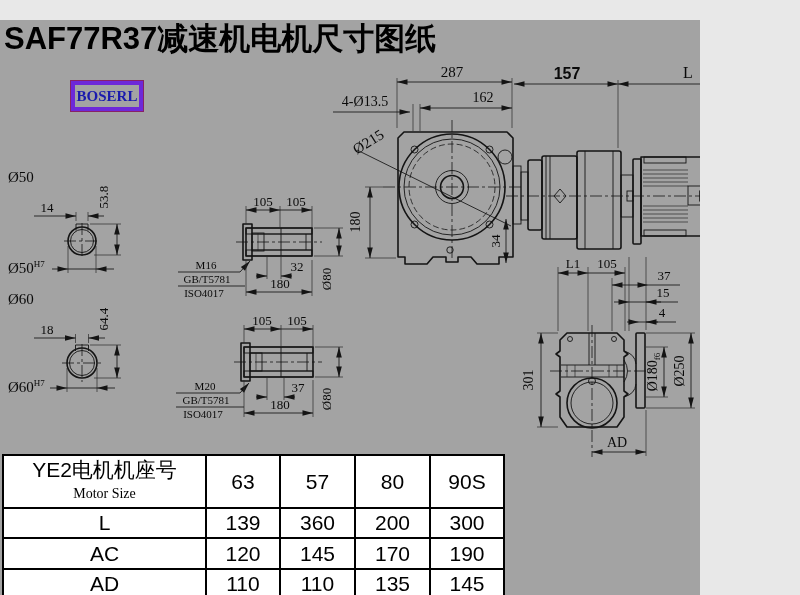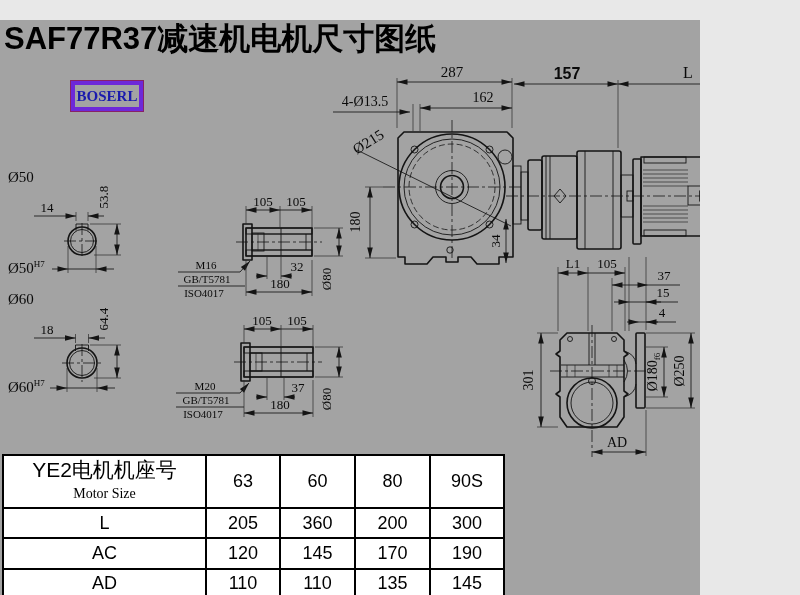--- a/index.html
+++ b/index.html
@@ -30,21 +30,21 @@
   .tb {font-family:"Liberation Sans","DejaVu Sans",sans-serif;font-weight:bold;font-size:16px;}
   .mid{text-anchor:middle;}
   .sub{font-size:9px;}
   
   #spec{position:absolute;left:2px;top:434px;border-collapse:collapse;table-layout:fixed;}
   #spec td,#spec th{border:2px solid #000;text-align:center;vertical-align:middle;
        color:#000;padding:0;background:#fff;}
   #spec th{font-weight:normal;}
   .hd-cn{font-size:21px;line-height:25px;font-family:"Liberation Sans",sans-serif;}
   .hd-en{font-size:14px;line-height:24px;font-family:Liberation Serif, serif;}
-  .num{font-size:18px;font-family:"Liberation Sans","DejaVu Sans",sans-serif;}
+  .num{font-size:21px;font-family:"Liberation Sans","DejaVu Sans",sans-serif;}
 </style>
 </head>
 <body>
 
 <div id="stage">
 
   <div id="title">SAF77R37减速机电机尺寸图纸</div>
 
   <div id="logo">
     <span>BOSERL</span>
@@ -356,27 +356,27 @@
       <col style="width:75px">
         <col style="width:74px">
     </colgroup>
     <tbody>
         <tr style="height:53px">
       <th>
         <div class="hd-cn">YE2电机机座号</div>
         <div class="hd-en">Motor Size</div>
       </th>
       <th class="num">63</th>
-      <th class="num">60</th>
+      <th class="num">57</th>
       <th class="num">80</th>
       <th class="num">90S</th>
     </tr>
     <tr style="height:30px">
       <td class="num">L</td>
-      <td class="num">205</td>
+      <td class="num">139</td>
       <td class="num">360</td>
       <td class="num">200</td>
       <td class="num">300</td>
     </tr>
     <tr style="height:31px">
       <td class="num">AC</td>
       <td class="num">120</td>
       <td class="num">145</td>
       <td class="num">170</td>
       <td class="num">190</td>

